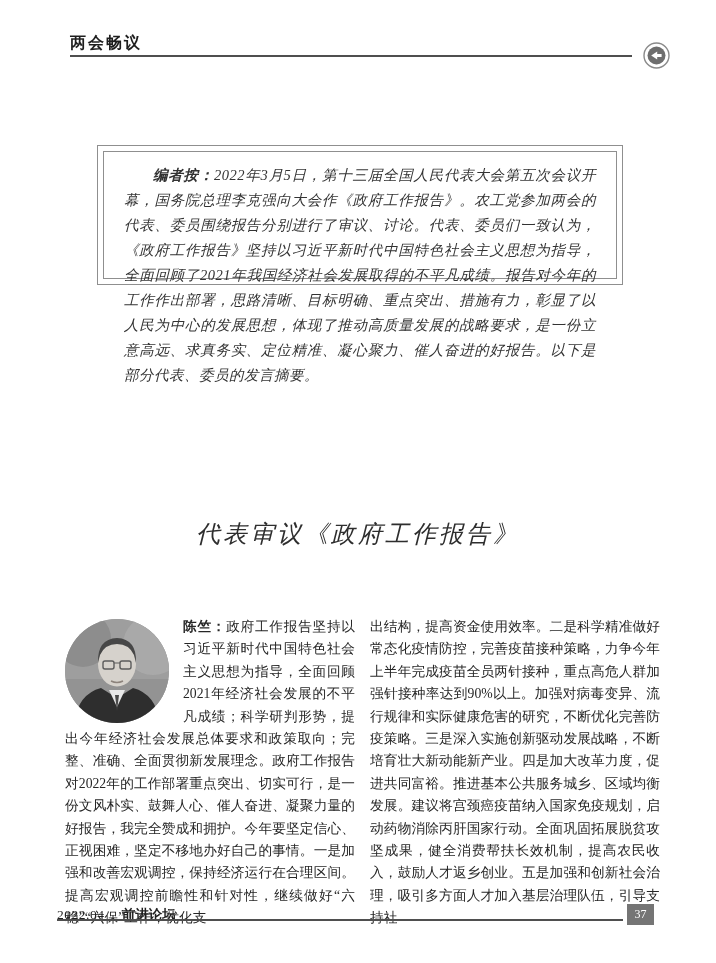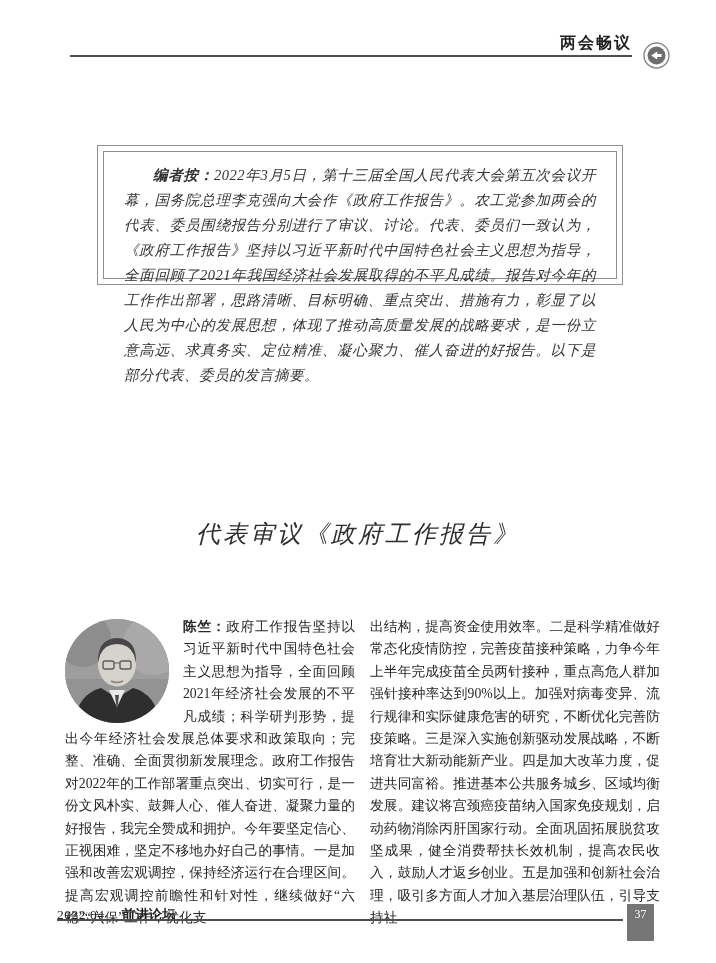--- a/index.html
+++ b/index.html
@@ -15,21 +15,20 @@
     color: #2a2a2a;
   }
 
   
   .header {
     position: absolute;
     top: 33px;
     left: 70px;
     width: 562px;
     border-bottom: 2px solid #4f4f4f;
-    text-align: right;
     padding-bottom: 15px;
     height: 24px;
   }
   .section-label {
     font-family: "Liberation Sans", "DejaVu Sans", sans-serif;
     font-weight: bold;
     font-size: 16px;
     letter-spacing: 2px;
     color: #1e1e1e;
   }
@@ -149,21 +148,21 @@
   .footer-journal {
     margin-left: 14px;
     font-weight: bold;
     font-family: "Liberation Sans", "DejaVu Sans", sans-serif;
   }
   .pagenum {
     position: absolute;
     left: 627px;
     top: 904px;
     width: 27px;
-    height: 37px;
+    height: 21px;
     background: #757575;
     color: #ffffff;
     font-size: 12px;
     line-height: 21px;
     text-align: center;
     font-family: "Liberation Serif", serif;
   }
 </style>
 </head>
 <body>

